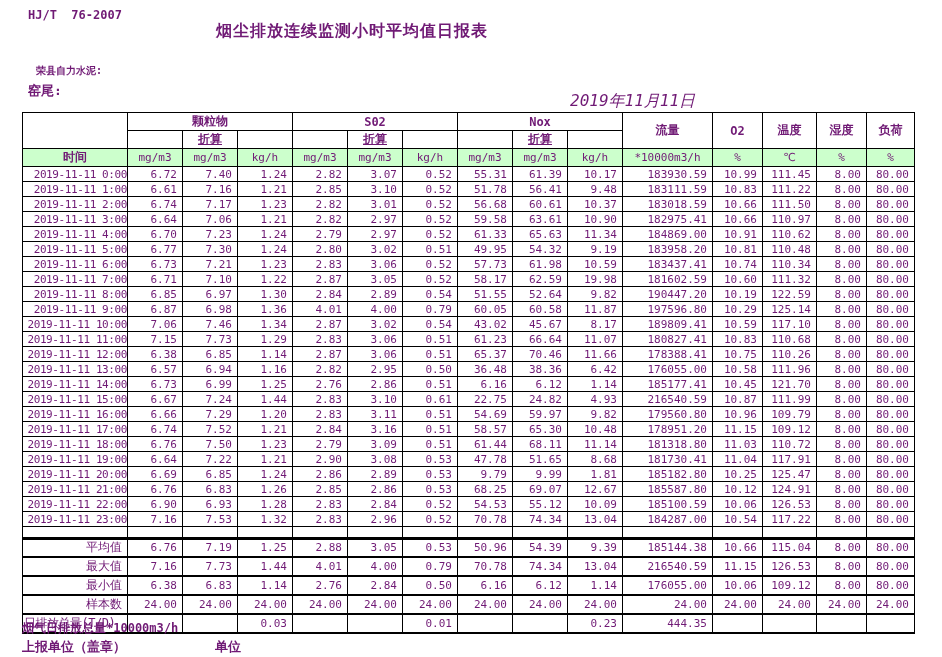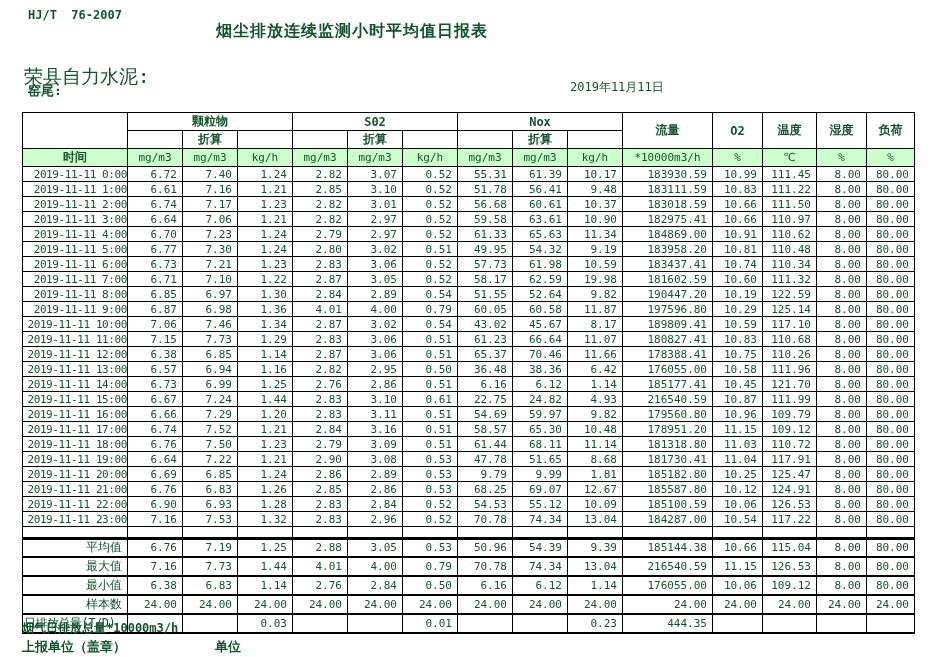--- a/index.html
+++ b/index.html
@@ -1,29 +1,29 @@
 <!DOCTYPE html>
 <html><head>
 <meta charset="utf-8">
 <style>
   html,body{margin:0;padding:0;background:#fff;}
   .page{position:relative;width:942px;height:657px;background:#ffffff;overflow:hidden;
-        font-family:"DejaVu Sans Mono","DejaVu Sans","Liberation Sans",sans-serif;color:#14532d;}
+        font-family:"DejaVu Sans Mono","DejaVu Sans","Liberation Sans",sans-serif;color:#701a75;}
   .abs{position:absolute;white-space:pre;}
   .std-code{left:28px;top:8px;font-size:12px;font-weight:bold;}
   .title{left:216px;top:21px;font-size:16px;font-weight:bold;letter-spacing:1px;}
-  .company{left:24px;top:64px;font-size:19px;font-weight:normal;}
+  .company{left:36px;top:64px;font-size:10px;font-weight:bold;}
   .point{left:28px;top:82px;font-size:13px;font-weight:bold;}
-  .rdate{left:570px;top:79px;font-size:12px;}
+  .rdate{left:570px;top:91px;font-size:16px;font-style:italic;}
   table{border-collapse:collapse;table-layout:fixed;}
   .main{position:absolute;left:22px;top:112px;}
   .main td,.main th{border:1px solid #000;overflow:hidden;white-space:nowrap;}
   .main thead th{font-size:12px;font-weight:bold;text-align:center;padding:0;}
   .hrowA td,.hrowA th{height:13px;}
-  .hrowB td,.hrowB th{height:13px;}
+  .hrowB td,.hrowB th{height:13px;text-decoration:underline;}
   .unit-row th,.unit-row td{height:16px;background:#ccffcc;font-size:11px;font-weight:normal;text-align:center;padding:0;margin-left:23px;}
   .unit-row .time-h{font-size:12px;font-weight:bold;}
   .main tbody td{font-size:11px;height:14px;text-align:right;padding:0 5px 0 0;}
   .main tbody td.time-cell{letter-spacing:-0.4px;padding-right:0;}
   .main tr.empty-row td{height:12px;}
   .sum{position:absolute;left:22px;top:537px;}
   .sum td{border:1px solid #000;border-top-width:2px;border-bottom-width:2px;
           font-size:11px;height:12px;text-align:right;padding:0 5px 0 0;overflow:hidden;white-space:nowrap;}
   .sum td.sum-label{font-size:12px;}
   .sum td.total-label{text-align:left;padding-left:1px;font-size:12px;letter-spacing:-0.5px;}

